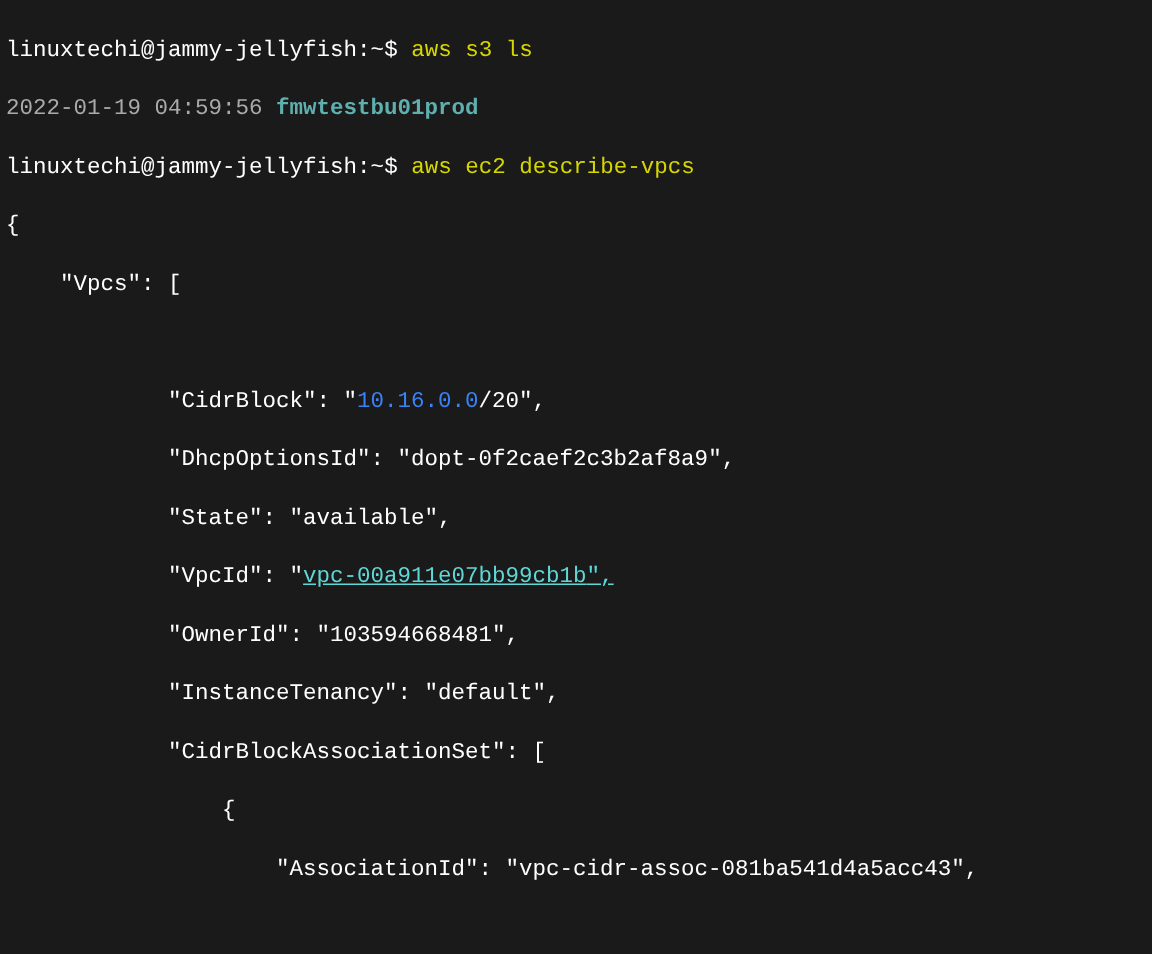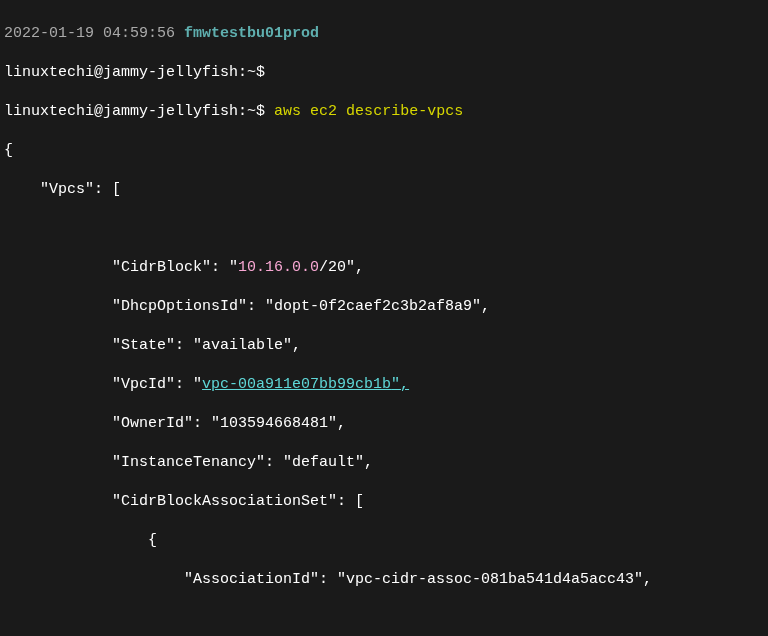--- a/index.html
+++ b/index.html
@@ -17,29 +17,29 @@
       width: 768px;
       height: 636px;
       overflow: hidden;
     }
     .terminal {
       white-space: pre;
     }
     .cmd-yellow { color: #d7d700; }
     .timestamp { color: #aaaaaa; }
     .bucket { color: #5fafaf; font-weight: bold; }
-    .json-purple { color: #f9a8d4; }
+    .json-purple { color: #3b82f6; }
     .json-teal { color: #5fd7d7; text-decoration: underline; }
   </style>
 </head>
 <body>
 
 <div class="terminal">
+<div><span>linuxtechi</span><span>@</span><span>jammy-jellyfish</span><span>:</span><span>~</span><span>$ </span><span class="cmd-yellow">aws s3 ls</span></div>
 <div><span class="timestamp">2022-01-19 04:59:56 </span><span class="bucket">fmwtestbu01prod</span></div>
-<div><span>linuxtechi</span><span>@</span><span>jammy-jellyfish</span><span>:</span><span>~</span><span>$</span></div>
 <div><span>linuxtechi</span><span>@</span><span>jammy-jellyfish</span><span>:</span><span>~</span><span>$ </span><span class="cmd-yellow">aws ec2 describe-vpcs</span></div>
 <div>{</div>
 <div>    "Vpcs": [</div>
 <div> </div>
 <div><span>            "CidrBlock": "</span><span class="json-purple">10.16.0.0</span><span>/20",</span></div>
 <div><span>            "DhcpOptionsId": "</span><span>dopt-0f2caef2c3b2af8a9</span><span>",</span></div>
 <div>            "State": "available",</div>
 <div><span>            "VpcId": "</span><span class="json-teal">vpc-00a911e07bb99cb1b</span><span class="json-teal">",</span></div>
 <div>            "OwnerId": "103594668481",</div>
 <div>            "InstanceTenancy": "default",</div>

